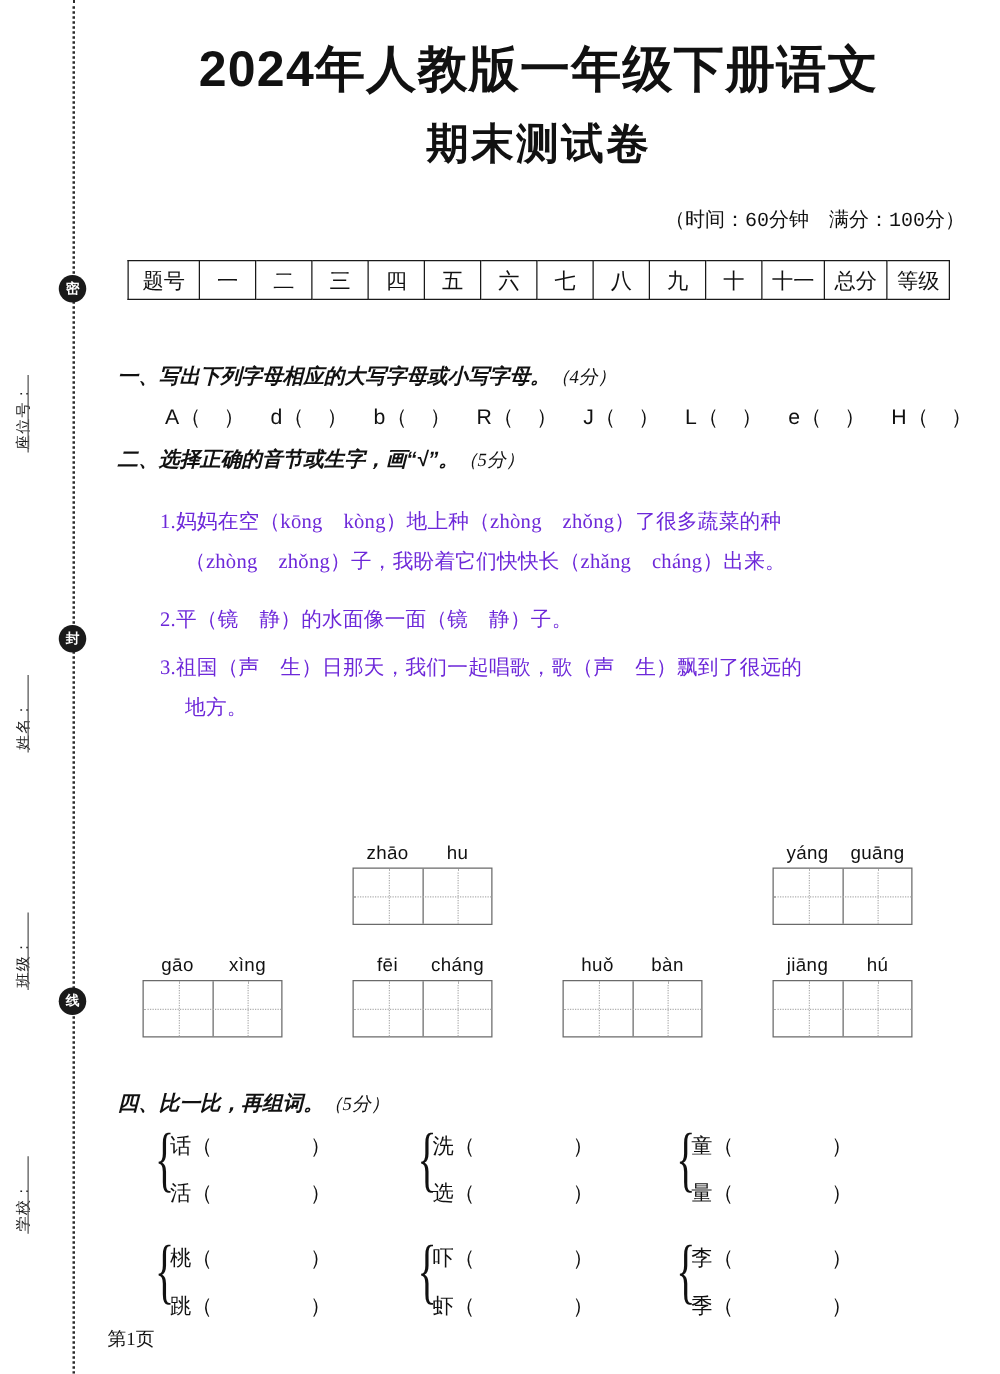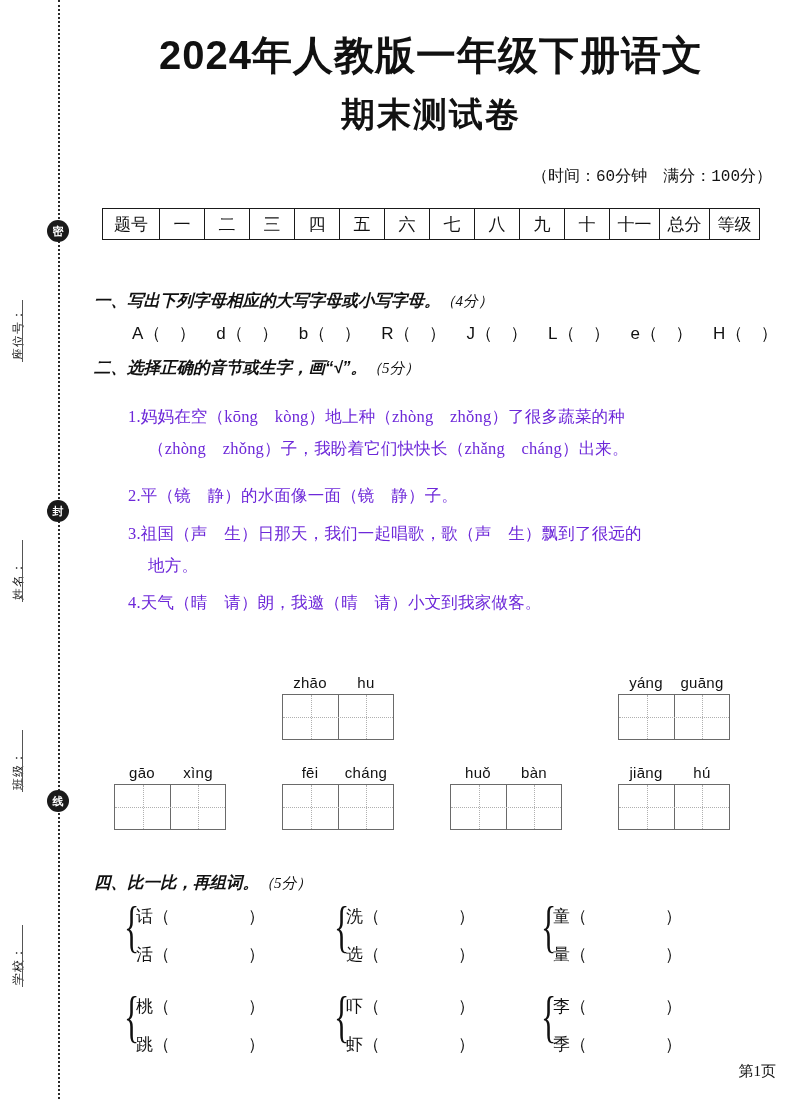--- a/index.html
+++ b/index.html
@@ -232,21 +232,21 @@
   .brace-row .blank {
     display: inline-block;
     width: 78px;
   }
 
   
   #page-footer {
     position: absolute;
     left: 0; top: 1062px;
     width: 690px;
-    text-align: right;
+    text-align: left;
     font-family: "Liberation Serif", serif;
     font-size: 15px;
     color: #111;
   }
 </style>
 </head>
 <body>
 
 <div id="seal-margin">
   <div class="seal-dotline"></div>
@@ -303,21 +303,20 @@
   </div>
 
   <div class="sec-head" style="top:357px">
     <span>二、选择正确的音节或生字，画“√”。</span><span class="pts">（5分）</span>
   </div>
   <div class="q2-line" style="left:42px; top:406px">1.妈妈在空（kōng　kòng）地上种（zhòng　zhǒng）了很多蔬菜的种</div>
   <div class="q2-line" style="left:62px; top:438px">（zhòng　zhǒng）子，我盼着它们快快长（zhǎng　cháng）出来。</div>
   <div class="q2-line" style="left:42px; top:485px">2.平（镜　静）的水面像一面（镜　静）子。</div>
   <div class="q2-line" style="left:42px; top:523px">3.祖国（声　生）日那天，我们一起唱歌，歌（声　生）飘到了很远的</div>
   <div class="q2-line" style="left:62px; top:555px">地方。</div>
-  <div class="q2-line" style="left:42px; top:592px">4.天气（晴　请）朗，我邀（晴　请）小文到我家做客。</div>
 
 
   <div class="py-group" style="left:196px; top:672px">
     <div class="py-text"><span class="syl">zhāo</span><span class="syl">hu</span></div>
     <div class="py-grid">
         <span class="vmid"></span>
         <span class="hdot"></span>
         <span class="vdot-a"></span>
         <span class="vdot-b"></span>
       </div>

